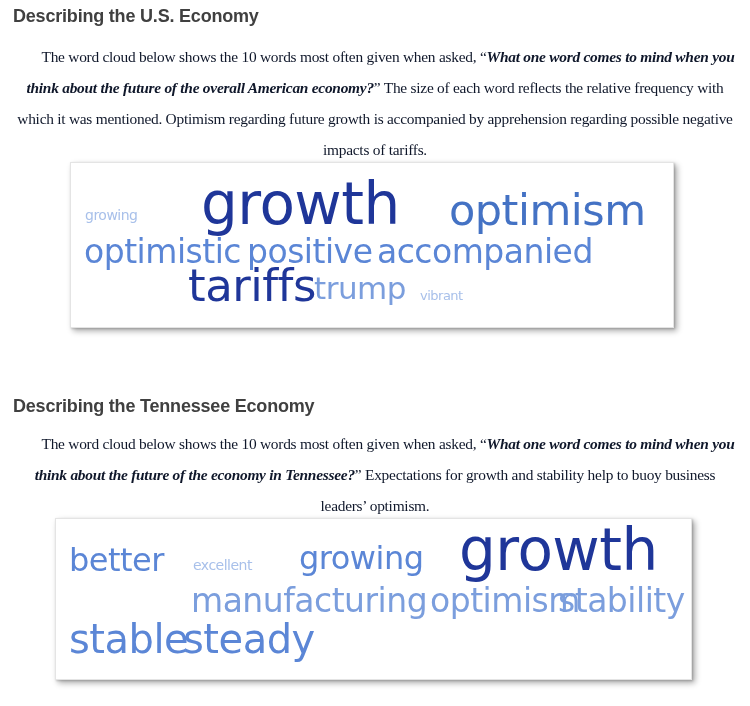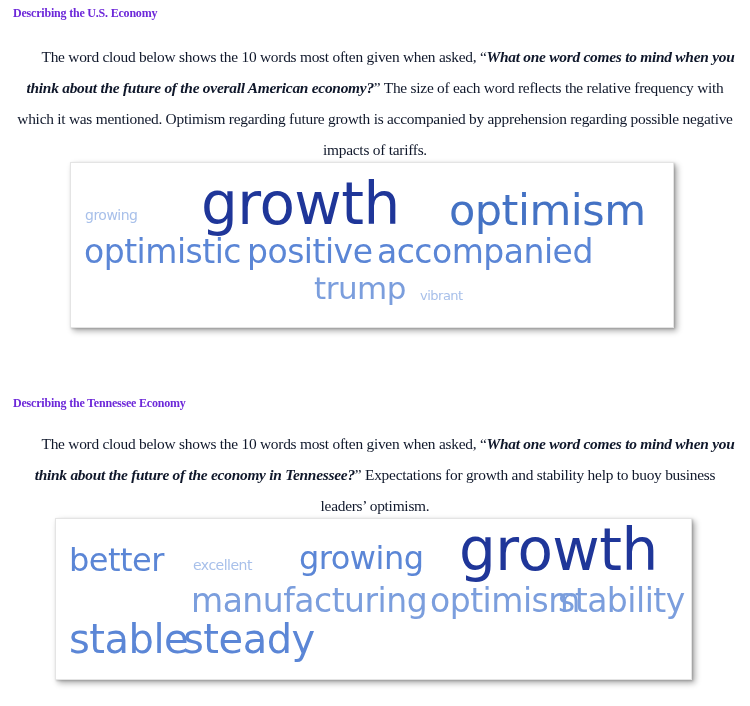--- a/index.html
+++ b/index.html
@@ -11,24 +11,24 @@
     width: 750px;
     height: 706px;
     position: relative;
     font-family: "Liberation Sans", sans-serif;
     color: #000000;
     overflow: hidden;
   }
 
   .section-heading {
     position: absolute;
-    font-family: Liberation Serif, serif;
+    font-family: Liberation Sans, sans-serif;
     font-weight: bold;
-    font-size: 12px;
-    color: #6d28d9;
+    font-size: 18px;
+    color: #404040;
     letter-spacing: -0.2px;
     white-space: nowrap;
   }
 
   .body-para {
     position: absolute;
     font-family: "Liberation Serif", serif;
     font-size: 15.4px;
     line-height: 31px;
     color: #0f172a;
@@ -83,20 +83,21 @@
 </div>
 
 <div class="cloud-box" style="left:70px; top:162px; width:602px; height:164px;">
   <div class="cloud-inner">
     <span class="cw t1" style="left:130px; top:12px;  font-size:58px;">growth</span>
     <span class="cw t2" style="left:378px; top:26px;  font-size:43px;">optimism</span>
     <span class="cw t5" style="left:14px;  top:45px;  font-size:14px;">growing</span>
     <span class="cw t3" style="left:176px; top:72px;  font-size:33px;">positive</span>
     <span class="cw t3" style="left:13px;  top:72px;  font-size:33px;">optimistic</span>
     <span class="cw t3" style="left:306px; top:72px;  font-size:33px;">accompanied</span>
+    <span class="cw t1" style="left:117px; top:100px; font-size:45px;">tariffs</span>
     <span class="cw t4" style="left:243px; top:110px; font-size:31px;">trump</span>
     <span class="cw t5" style="left:349px; top:126px; font-size:13px;">vibrant</span>
   </div>
 </div>
 
 <div class="section-heading" style="left:13px; top:396px;">Describing the Tennessee Economy</div>
 
 <div class="body-para" style="left:14px; top:428px; width:722px;">
   <span class="indent"></span><span>The word cloud below shows the 10 words most often given when asked, “</span><span class="q">What one word comes to mind when you think about the future of the economy in Tennessee?</span><span>”  Expectations for growth and stability help to buoy business leaders’ optimism.</span>
 </div>

